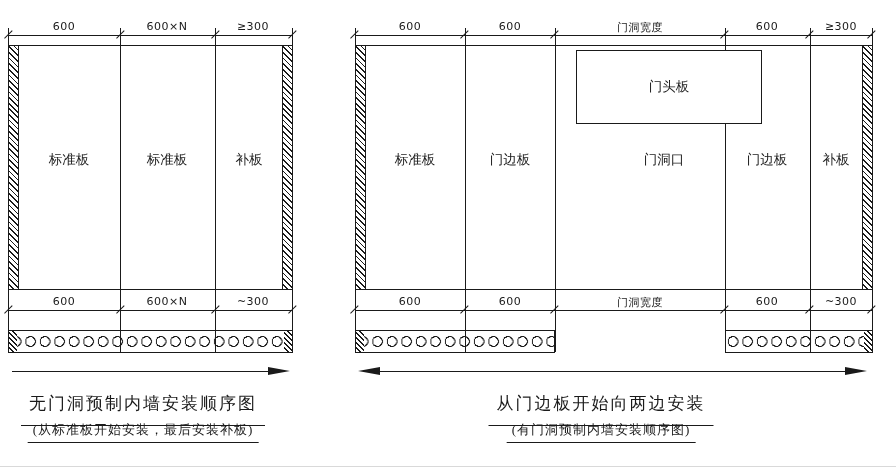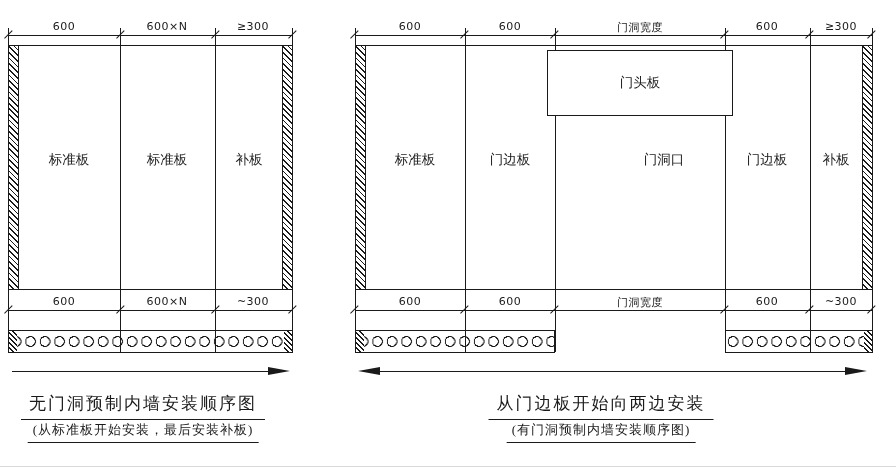--- a/index.html
+++ b/index.html
@@ -14,21 +14,21 @@
   .hatch{position:absolute;top:0;bottom:0;width:10px;background:repeating-linear-gradient(45deg,#ffffff 0 2.8px,#1a1a1a 2.8px 4px)}
   .hatch-l{left:0;border-right:1px solid #1a1a1a}
   .hatch-r{right:0;border-left:1px solid #1a1a1a}
   .plabel{position:absolute;z-index:4;font-size:13.5px;transform:translate(-50%,-50%);white-space:nowrap}
   .lintel{position:absolute;background:#fff;border:1.2px solid #1a1a1a;z-index:3;display:flex;align-items:center;justify-content:center}
   .lintel .plabel{position:static;transform:none}
   .slab{position:absolute;height:23px;border:1px solid #1a1a1a;z-index:1;background-color:#fff;background-image:radial-gradient(circle at 7px 50%,#ffffff 0 4.2px,#1a1a1a 4.3px 5.4px,rgba(0,0,0,0) 5.5px);background-size:14.5px 100%;background-repeat:repeat-x}
   .slabcap{position:absolute;top:0;bottom:0;width:8px;background:repeating-linear-gradient(45deg,#ffffff 0 2.5px,#1a1a1a 2.5px 3.6px);z-index:2}
   .arr-r{position:absolute;width:0;height:0;border-left:22px solid #1a1a1a;border-top:4px solid transparent;border-bottom:4px solid transparent;z-index:2}
   .arr-l{position:absolute;width:0;height:0;border-right:22px solid #1a1a1a;border-top:4px solid transparent;border-bottom:4px solid transparent;z-index:2}
-  .dtitle{position:absolute;z-index:4;font-size:17px;letter-spacing:2px;transform:translateX(-50%);white-space:nowrap;border-bottom:1.5px solid #1a1a1a;padding:0 8px 4px}
+  .dtitle{position:absolute;z-index:4;font-size:17px;letter-spacing:2px;transform:translateX(-50%);white-space:nowrap;border-bottom:1.5px solid #1a1a1a;padding:0 8px 10px}
   .dsub{position:absolute;z-index:4;font-size:13px;letter-spacing:1px;transform:translateX(-50%);white-space:nowrap;border-bottom:1px solid #1a1a1a;padding:0 5px 3px}
   .pagebar{position:absolute;left:0;right:0;top:466px;height:1px;background:#d9d9d9;z-index:1}
 </style>
 </head>
 <body>
 
 <div class="canvas">
 
   <div>
 
@@ -95,21 +95,21 @@
 
     <div class="wallbox" style="left:355px;top:45px;width:518px;height:245px">
       <div class="hatch hatch-l"></div>
       <div class="hatch hatch-r"></div>
     </div>
     <div class="vl" style="left:465px;top:28px;height:324px"></div>
     <div class="vl" style="left:555px;top:28px;height:324px"></div>
     <div class="vl" style="left:725px;top:28px;height:324px"></div>
     <div class="vl" style="left:810px;top:28px;height:324px"></div>
 
-    <div class="lintel" style="left:547px;top:50px;width:186px;height:66px">
+    <div class="lintel" style="left:576px;top:50px;width:186px;height:74px">
       <div class="plabel">门头板</div>
     </div>
 
     <div class="plabel" style="left:415px;top:160px">标准板</div>
     <div class="plabel" style="left:510px;top:160px">门边板</div>
     <div class="plabel" style="left:664px;top:160px">门洞口</div>
     <div class="plabel" style="left:767px;top:160px">门边板</div>
     <div class="plabel" style="left:836px;top:160px">补板</div>
 
     <div class="hl" style="left:355px;top:310px;width:518px"></div>

